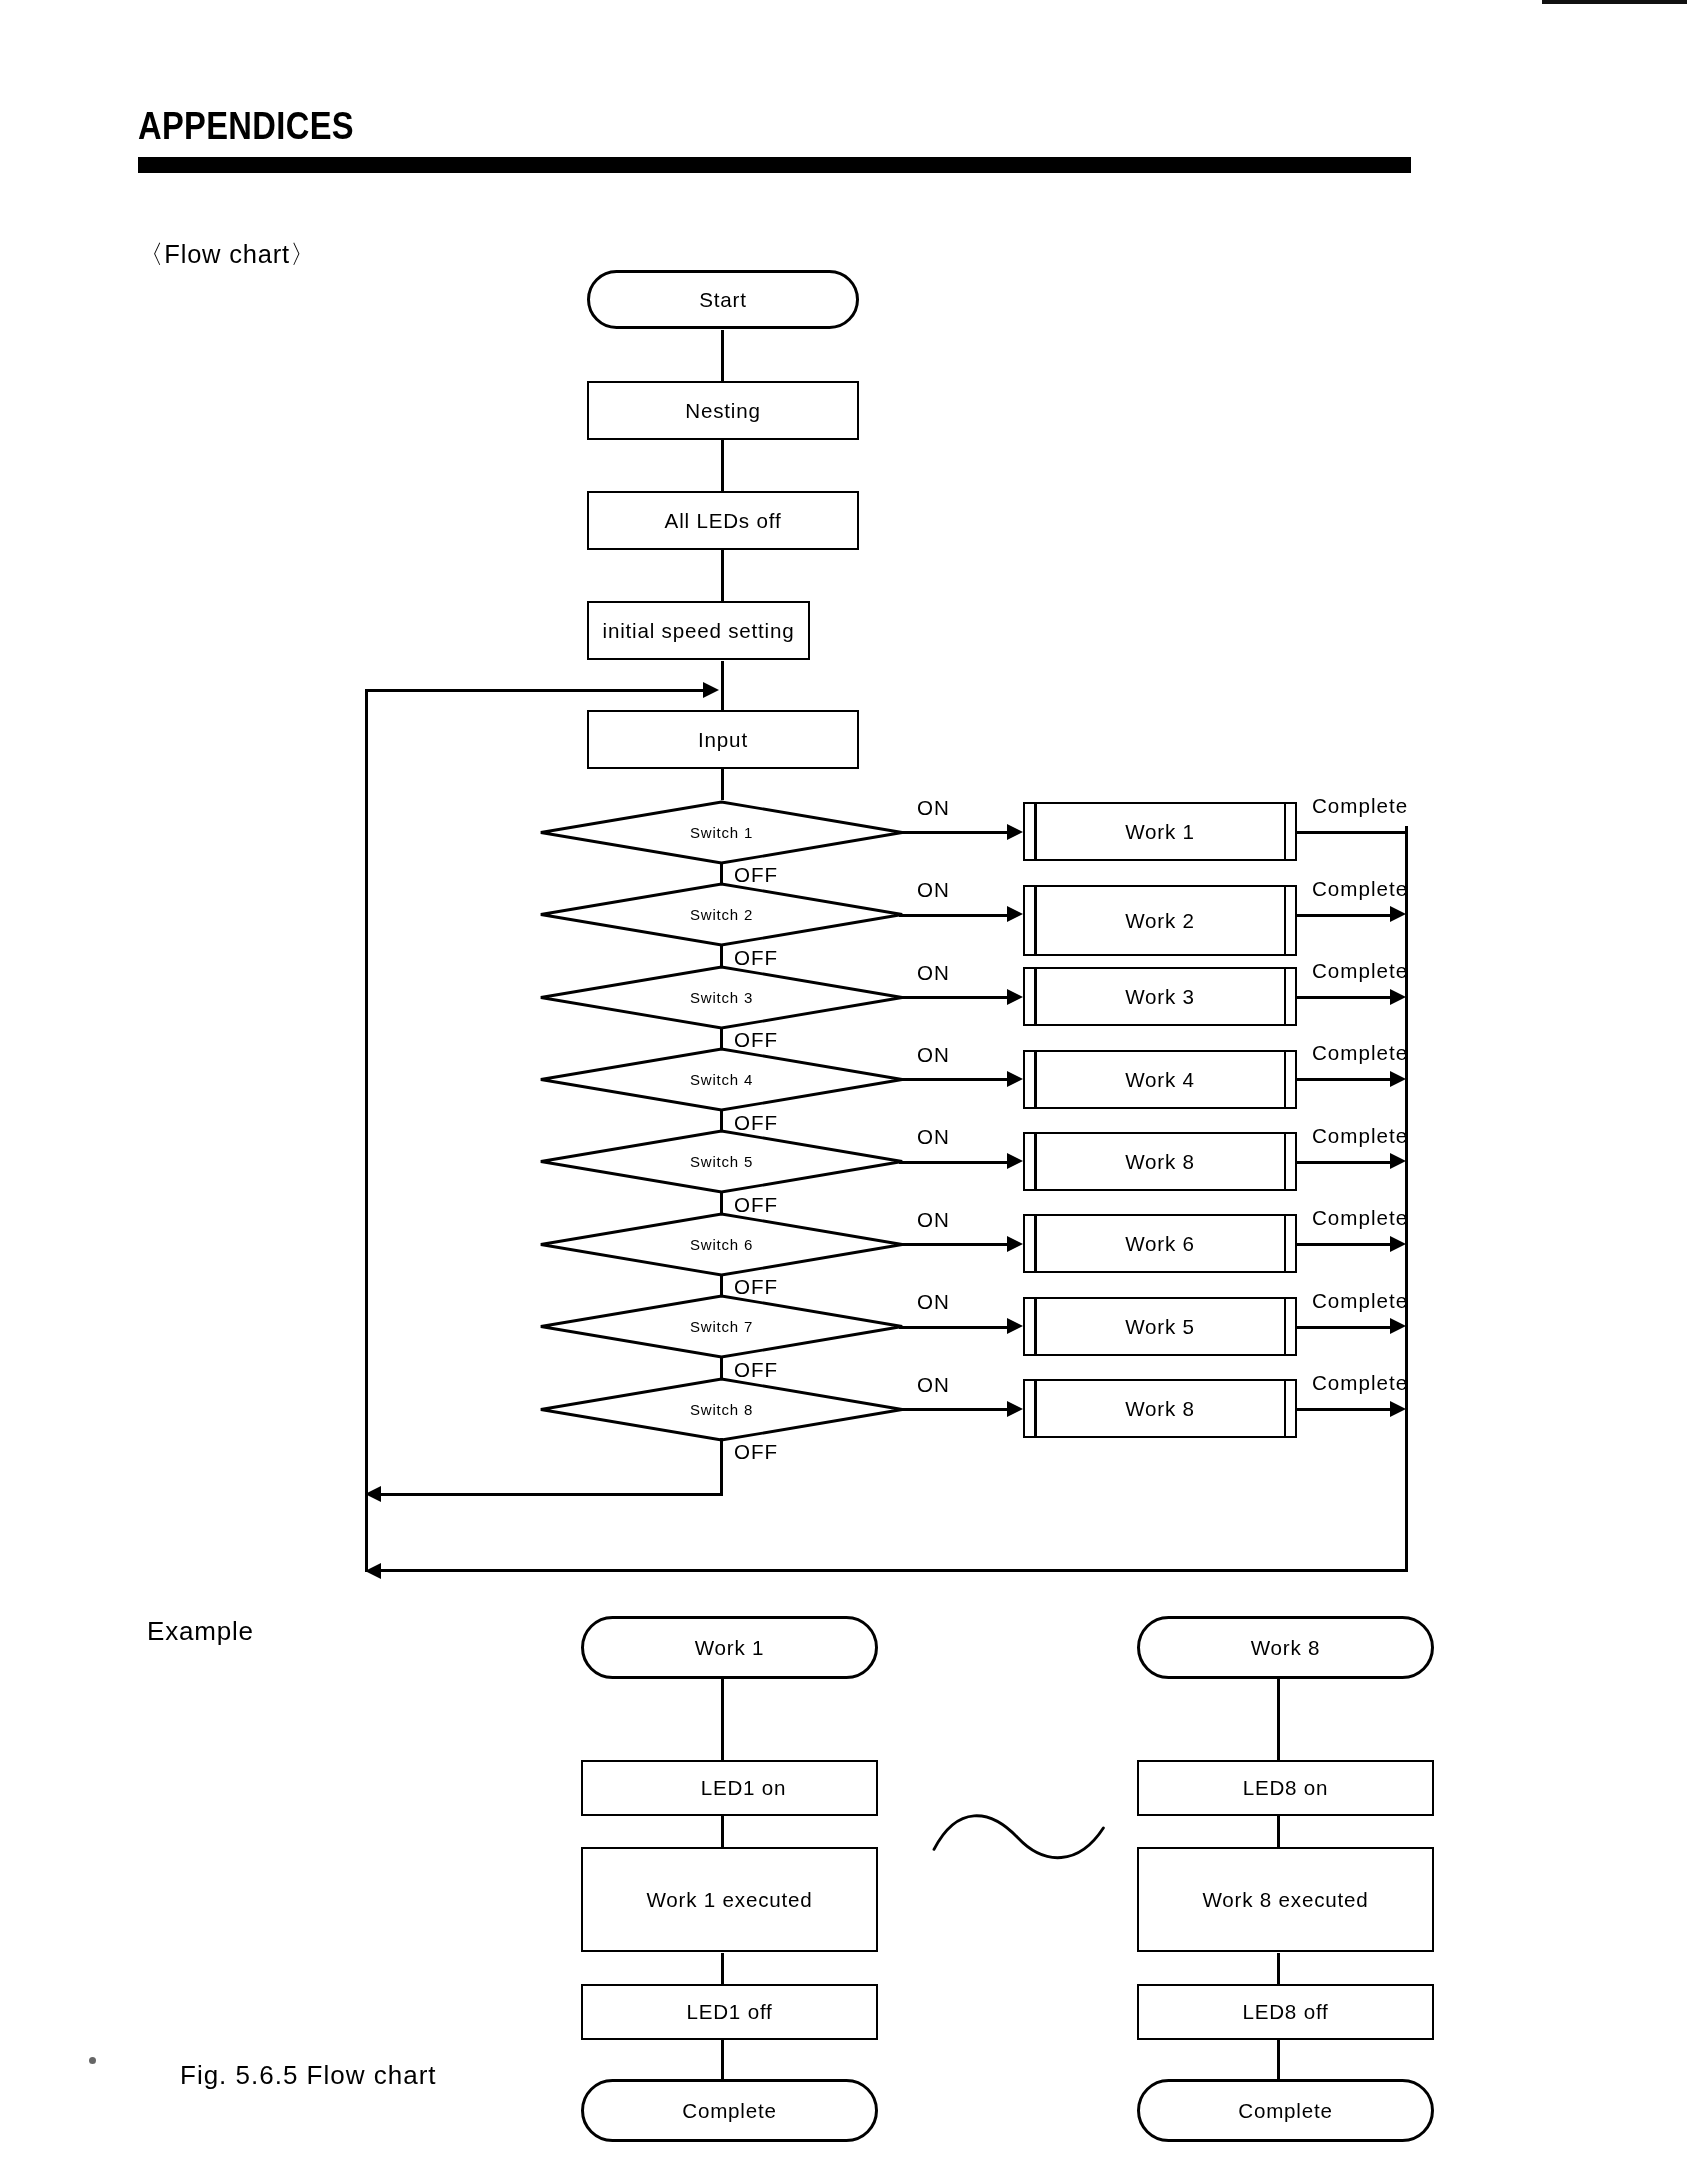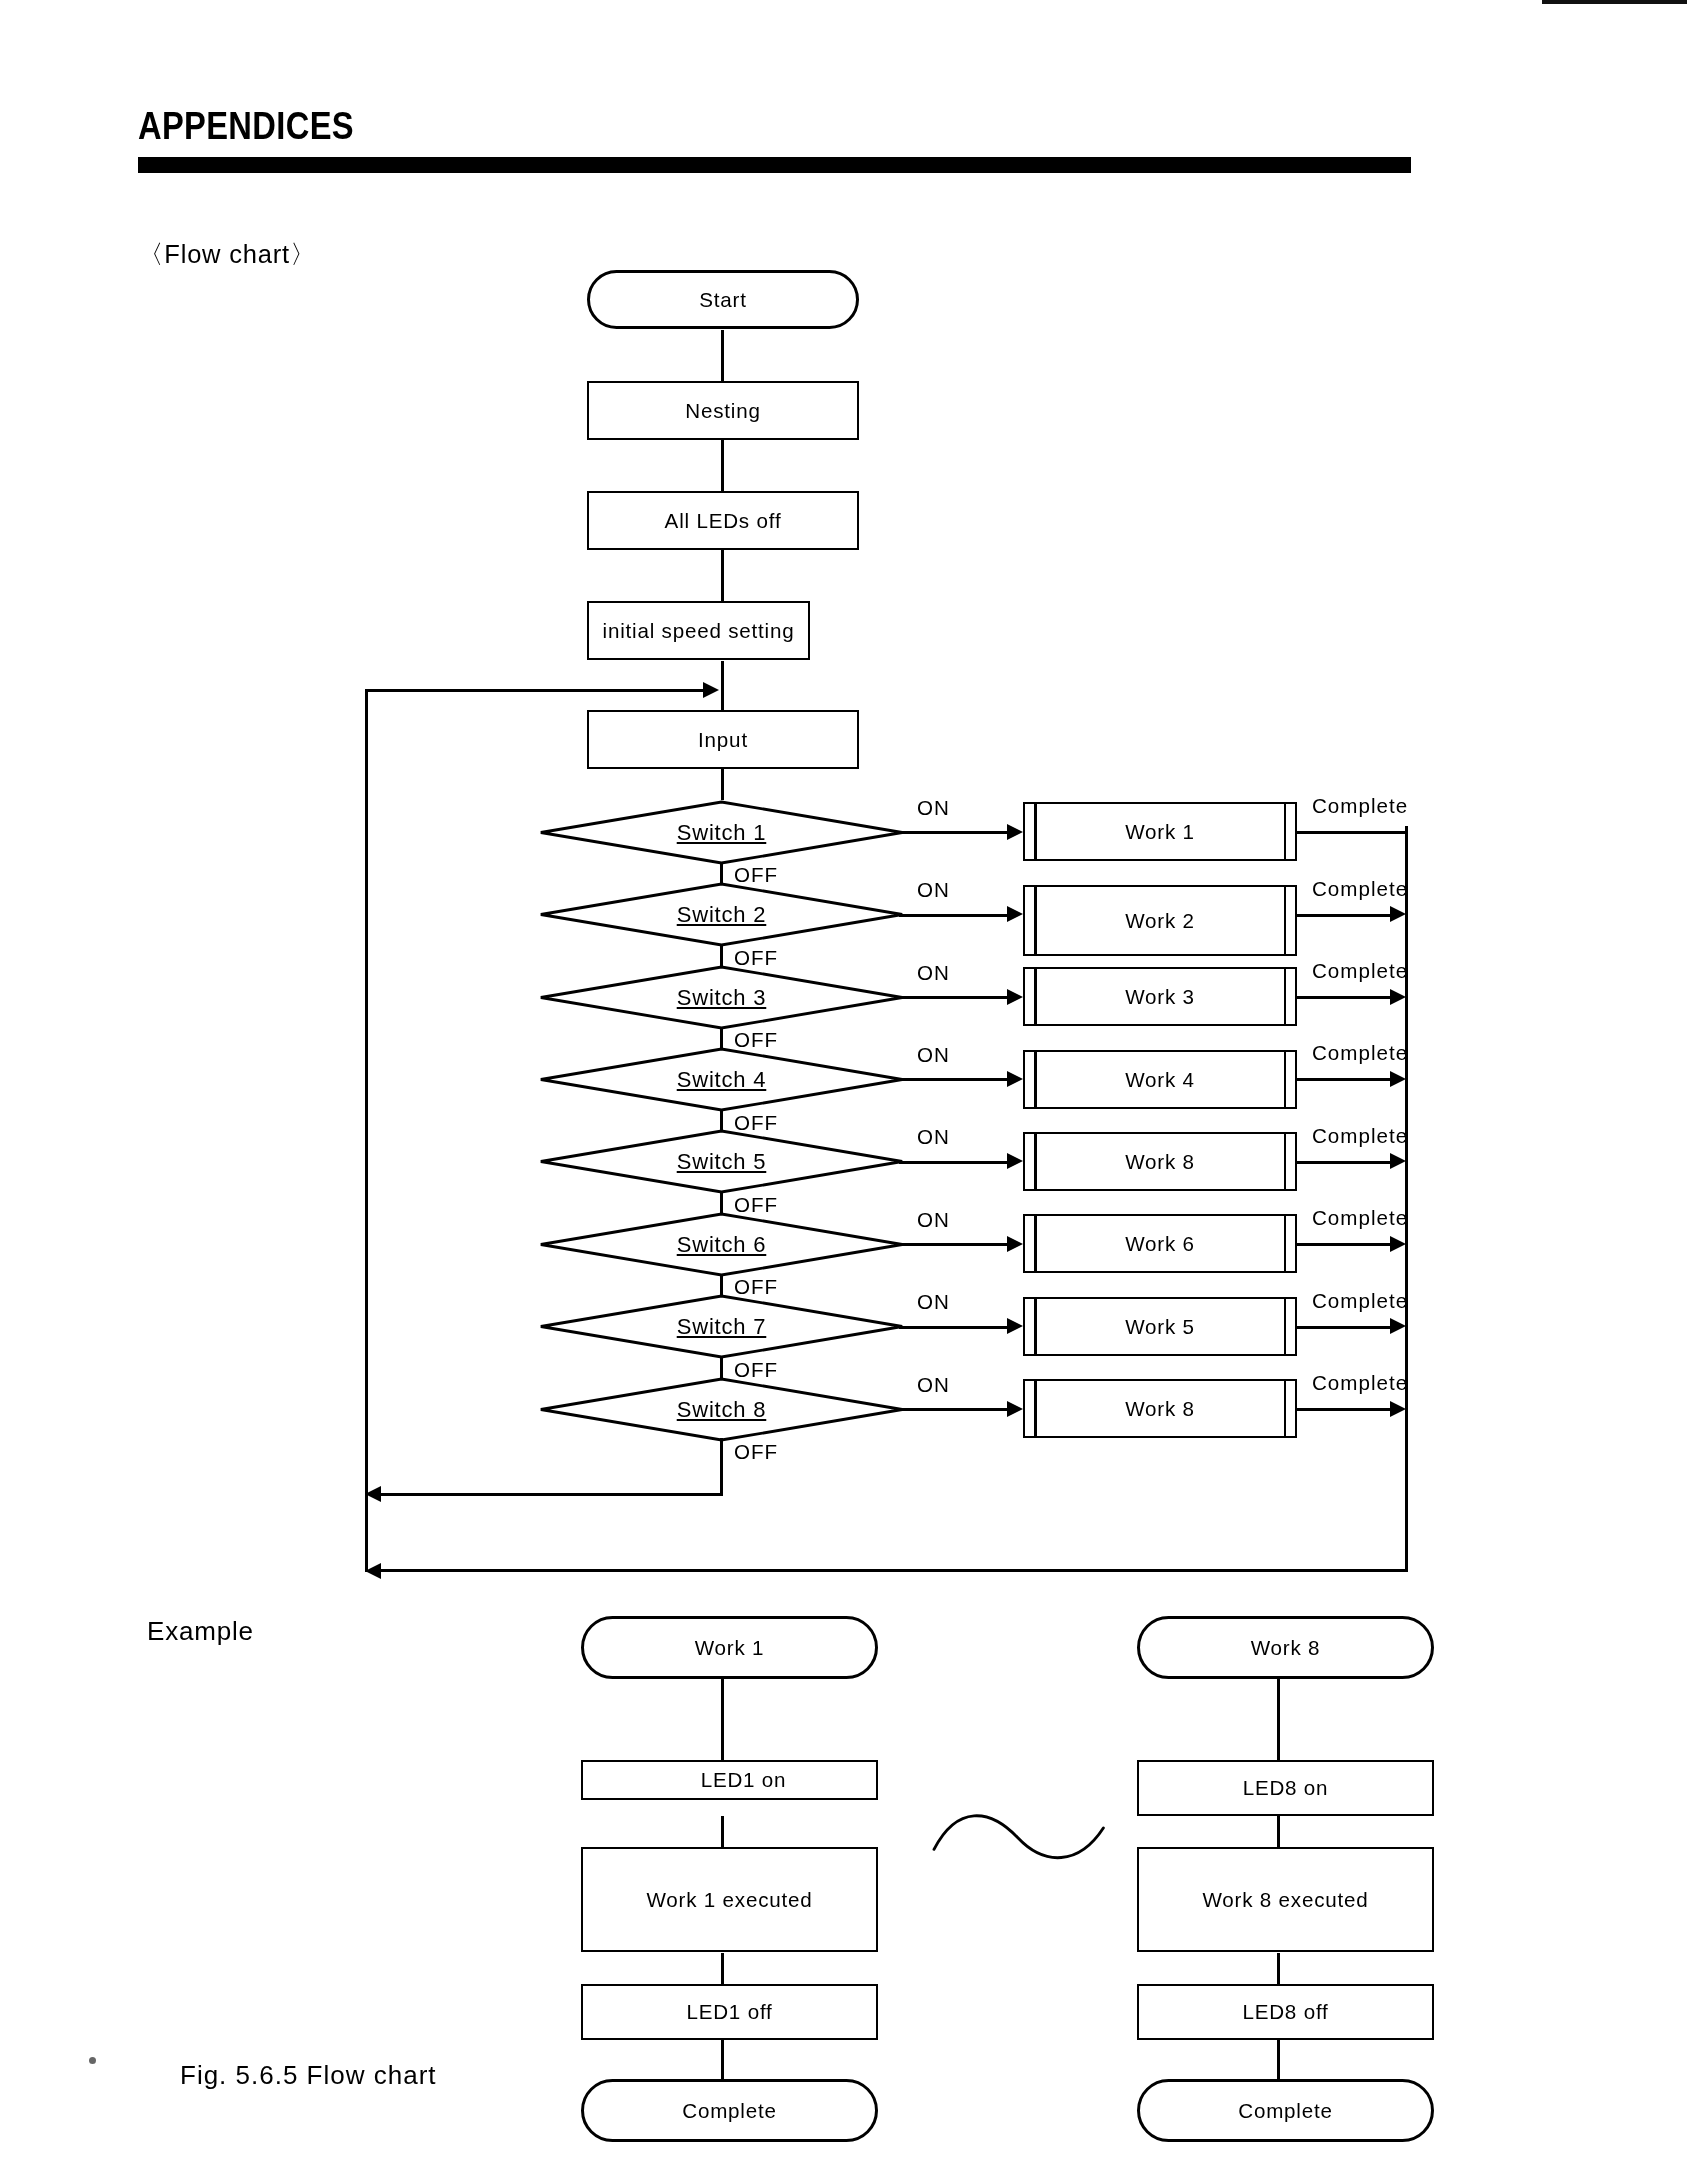--- a/index.html
+++ b/index.html
@@ -34,21 +34,21 @@
   .subproc::before,.subproc::after{content:"";position:absolute;top:0;bottom:0;
       width:2.5px;background:#000;}
   .subproc::before{left:9px;}
   .subproc::after{right:9px;}
 
   
   .diamond{position:absolute;}
   .diamond svg{position:absolute;left:0;top:0;overflow:visible;}
   .diamond .dlabel{position:absolute;left:0;right:0;top:0;bottom:0;
       display:flex;align-items:center;justify-content:center;
-      font-size:22px;letter-spacing:0.8px;text-decoration:underline;}
+      font-size:15px;letter-spacing:0.8px;}
 
   
   .vline{position:absolute;width:2.5px;background:#000;}
   .hline{position:absolute;height:2.5px;background:#000;}
 
   .edge-label{position:absolute;font-size:20.6px;letter-spacing:1px;white-space:nowrap;}
 
   .arrow-right{position:absolute;width:0;height:0;
       border-top:8.2px solid transparent;border-bottom:8.2px solid transparent;
       border-left:16.5px solid #000;}
@@ -244,21 +244,21 @@
       <div class="edge-label" style="left: 734px; top: 1440px;">OFF</div>
     </div>
 
   <div id="example-label">Example</div>
 
   <div class="node stadium" style="left:581px;top:1616px;width:297px;height:63px;">
     <span>Work 1</span>
   </div>
   <div class="vline" style="left:721px;top:1679px;height:81px;"></div>
 
-  <div class="node rect" style="left:581px;top:1760px;width:297px;height:40px;padding-left:28px;">
+  <div class="node rect" style="left:581px;top:1760px;width:297px;height:56px;padding-left:28px;">
     <span>LED1 on</span>
   </div>
   <div class="vline" style="left:721px;top:1816px;height:31px;"></div>
 
   <div class="node rect" style="left:581px;top:1847px;width:297px;height:105px;">
     <span>Work 1 executed</span>
   </div>
   <div class="vline" style="left:721px;top:1953px;height:31px;"></div>
 
   <div class="node rect" style="left:581px;top:1984px;width:297px;height:56px;">

